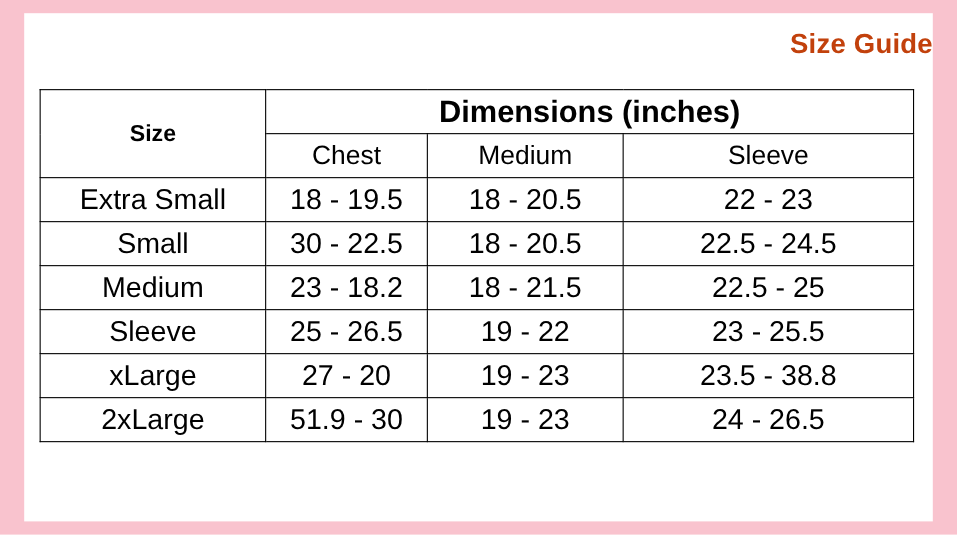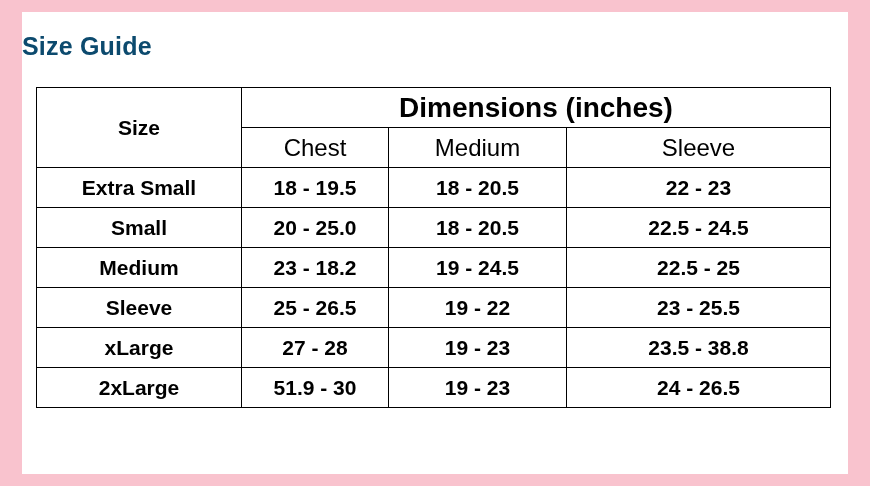--- a/index.html
+++ b/index.html
@@ -16,43 +16,43 @@
   .page {
     position: absolute;
     left: 22px;
     top: 12px;
     width: 826px;
     height: 462px;
     background: #ffffff;
     box-sizing: border-box;
   }
   .title {
-    text-align: left;
+    text-align: right;
     font-size: 25px;
     font-weight: bold;
-    color: #0c4a6e;
-    margin-top: 20px;
+    color: #c2410c;
+    margin-top: 14px;
     letter-spacing: 0.2px;
   }
   .table-wrap {
     margin: 26px 14px 0 14px;
   }
   table.size-table {
     border-collapse: collapse;
     width: 794px;
     table-layout: fixed;
   }
   table.size-table td,
   table.size-table th {
     border: 1px solid #000000;
     text-align: center;
     vertical-align: middle;
     color: #000000;
-    font-weight: bold;
-    font-size: 21px;
+    font-weight: normal;
+    font-size: 26px;
     height: 39px;
     padding: 0 4px;
   }
   table.size-table th.size-head {
     font-weight: bold;
     font-size: 21px;
   }
   table.size-table th.dim-head {
     font-weight: bold;
     font-size: 28px;
@@ -94,39 +94,39 @@
       </thead>
       <tbody>
         <tr>
           <td>Extra Small</td>
           <td>18 - 19.5</td>
           <td>18 - 20.5</td>
           <td>22 - 23</td>
         </tr>
         <tr>
           <td>Small</td>
-          <td>20 - 25.0</td>
+          <td>30 - 22.5</td>
           <td>18 - 20.5</td>
           <td>22.5 - 24.5</td>
         </tr>
         <tr>
           <td>Medium</td>
           <td>23 - 18.2</td>
-          <td>19 - 24.5</td>
+          <td>18 - 21.5</td>
           <td>22.5 - 25</td>
         </tr>
         <tr>
           <td>Sleeve</td>
           <td>25 - 26.5</td>
           <td>19 - 22</td>
           <td>23 - 25.5</td>
         </tr>
         <tr>
           <td>xLarge</td>
-          <td>27 - 28</td>
+          <td>27 - 20</td>
           <td>19 - 23</td>
           <td>23.5 - 38.8</td>
         </tr>
         <tr>
           <td>2xLarge</td>
           <td>51.9 - 30</td>
           <td>19 - 23</td>
           <td>24 - 26.5</td>
         </tr>
       </tbody>

